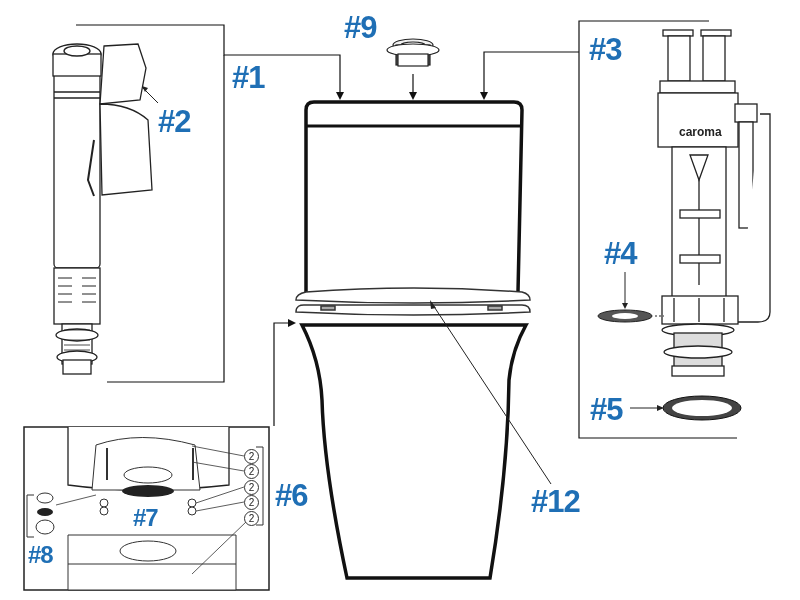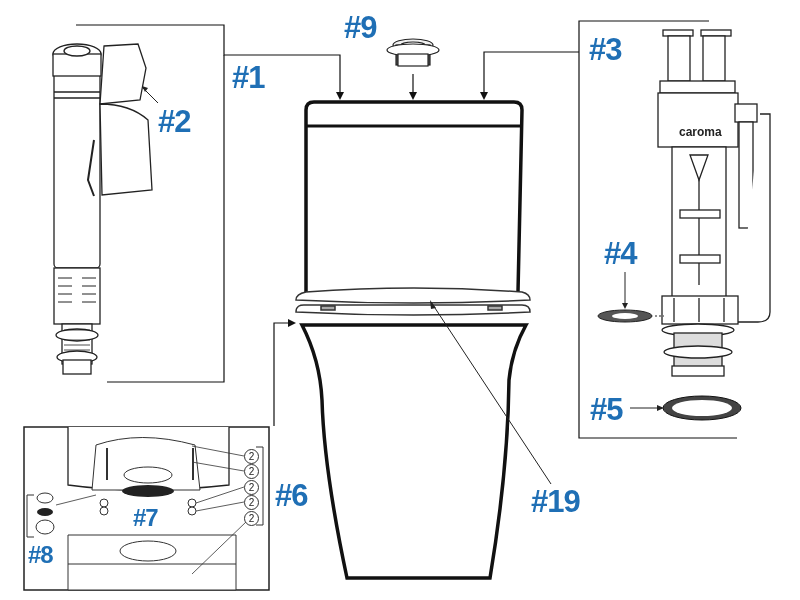--- a/index.html
+++ b/index.html
@@ -169,14 +169,14 @@
 
 <span class="lbl" style="left:232px;top:62px;">#1</span>
 <span class="lbl" style="left:158px;top:106px;">#2</span>
 <span class="lbl" style="left:589px;top:34px;">#3</span>
 <span class="lbl" style="left:604px;top:238px;">#4</span>
 <span class="lbl" style="left:590px;top:394px;">#5</span>
 <span class="lbl" style="left:275px;top:480px;">#6</span>
 <span class="lbl" style="left:133px;top:506px;font-size:24px;">#7</span>
 <span class="lbl" style="left:28px;top:543px;font-size:24px;">#8</span>
 <span class="lbl" style="left:344px;top:12px;">#9</span>
-<span class="lbl" style="left:531px;top:486px;">#19</span>
+<span class="lbl" style="left:531px;top:486px;">#12</span>
 </div>
 
 </body></html>

